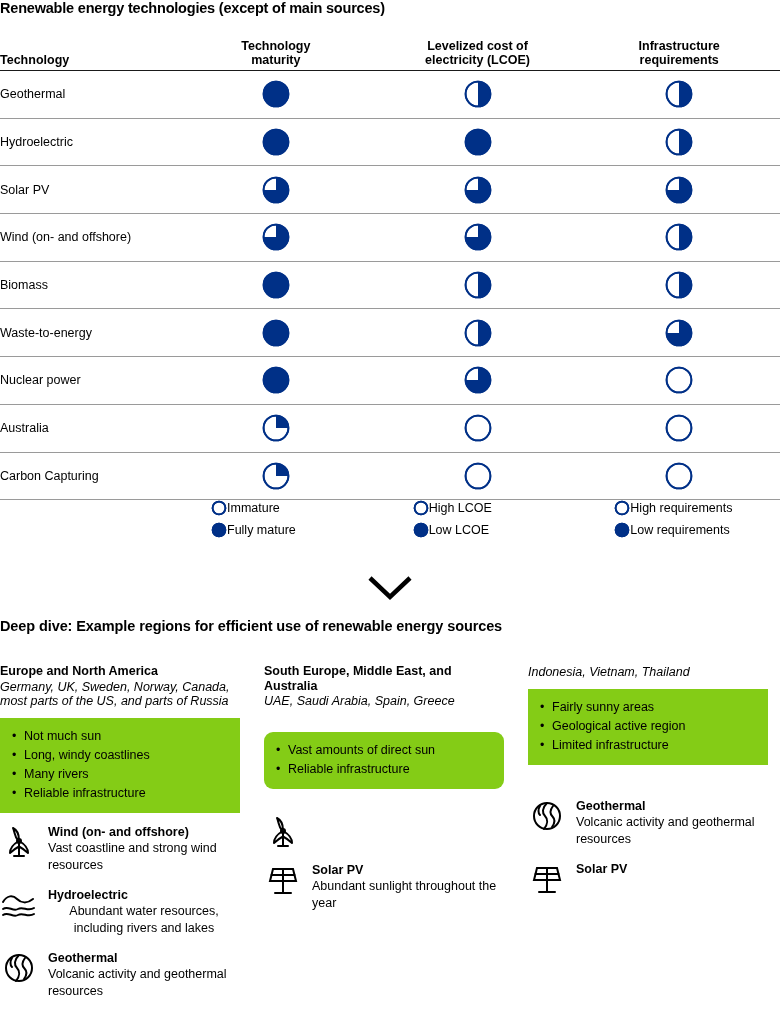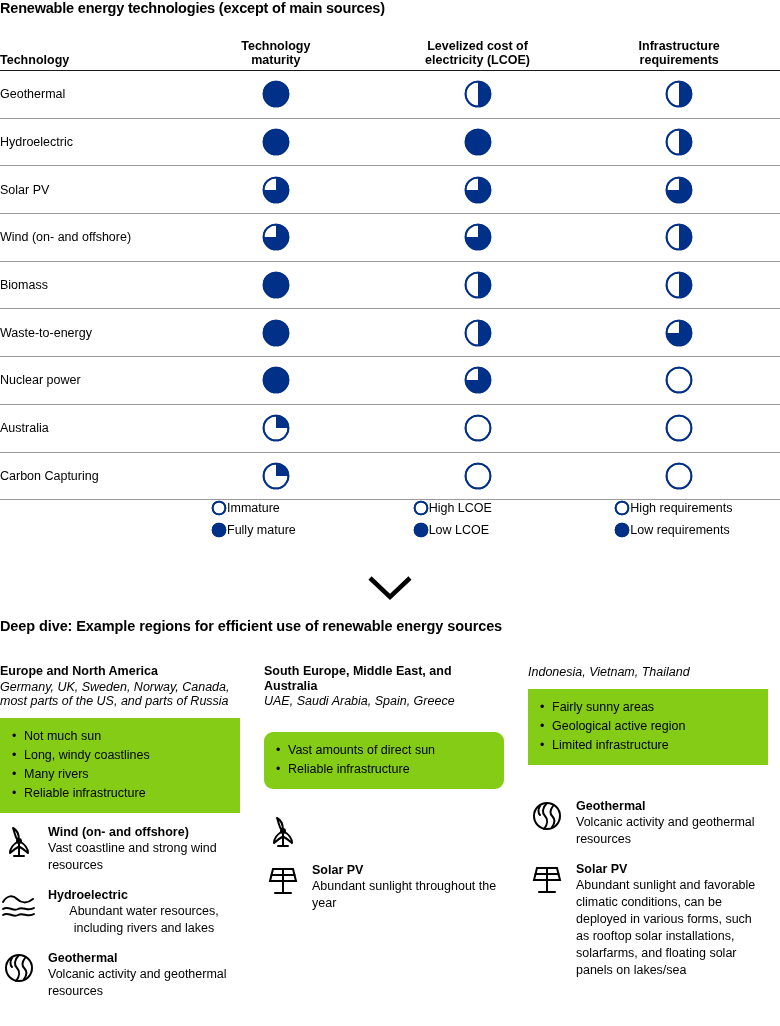--- a/index.html
+++ b/index.html
@@ -701,20 +701,19 @@
               <svg width="36" height="32" viewBox="0 0 36 32" fill="none" stroke="#000" stroke-width="2" stroke-linecap="round">
       <path d="M8 5 L28 5 L31 17 L5 17 Z"></path>
       <path d="M18 5 L18 17"></path>
                 <path d="M6.5 11 L29.5 11"></path>
       <path d="M18 17 L18 29"></path>
                 <path d="M10 29 L26 29"></path>
     </svg>
             </span>
       <span class="tech-text">
         <span class="tech-name" style="display: block;">Solar PV</span>
-        <span class="tech-desc" style="display: block;">Abundant sunlight and favorable climatic conditions, can be deployed in various forms, such as rooftop solar installations, solarfarms, and floating solar panels on lakes/sea</span>
       </span>
     </div>
         </div>
       </div>
     </div>
 
 </div>
 
 </body></html>

